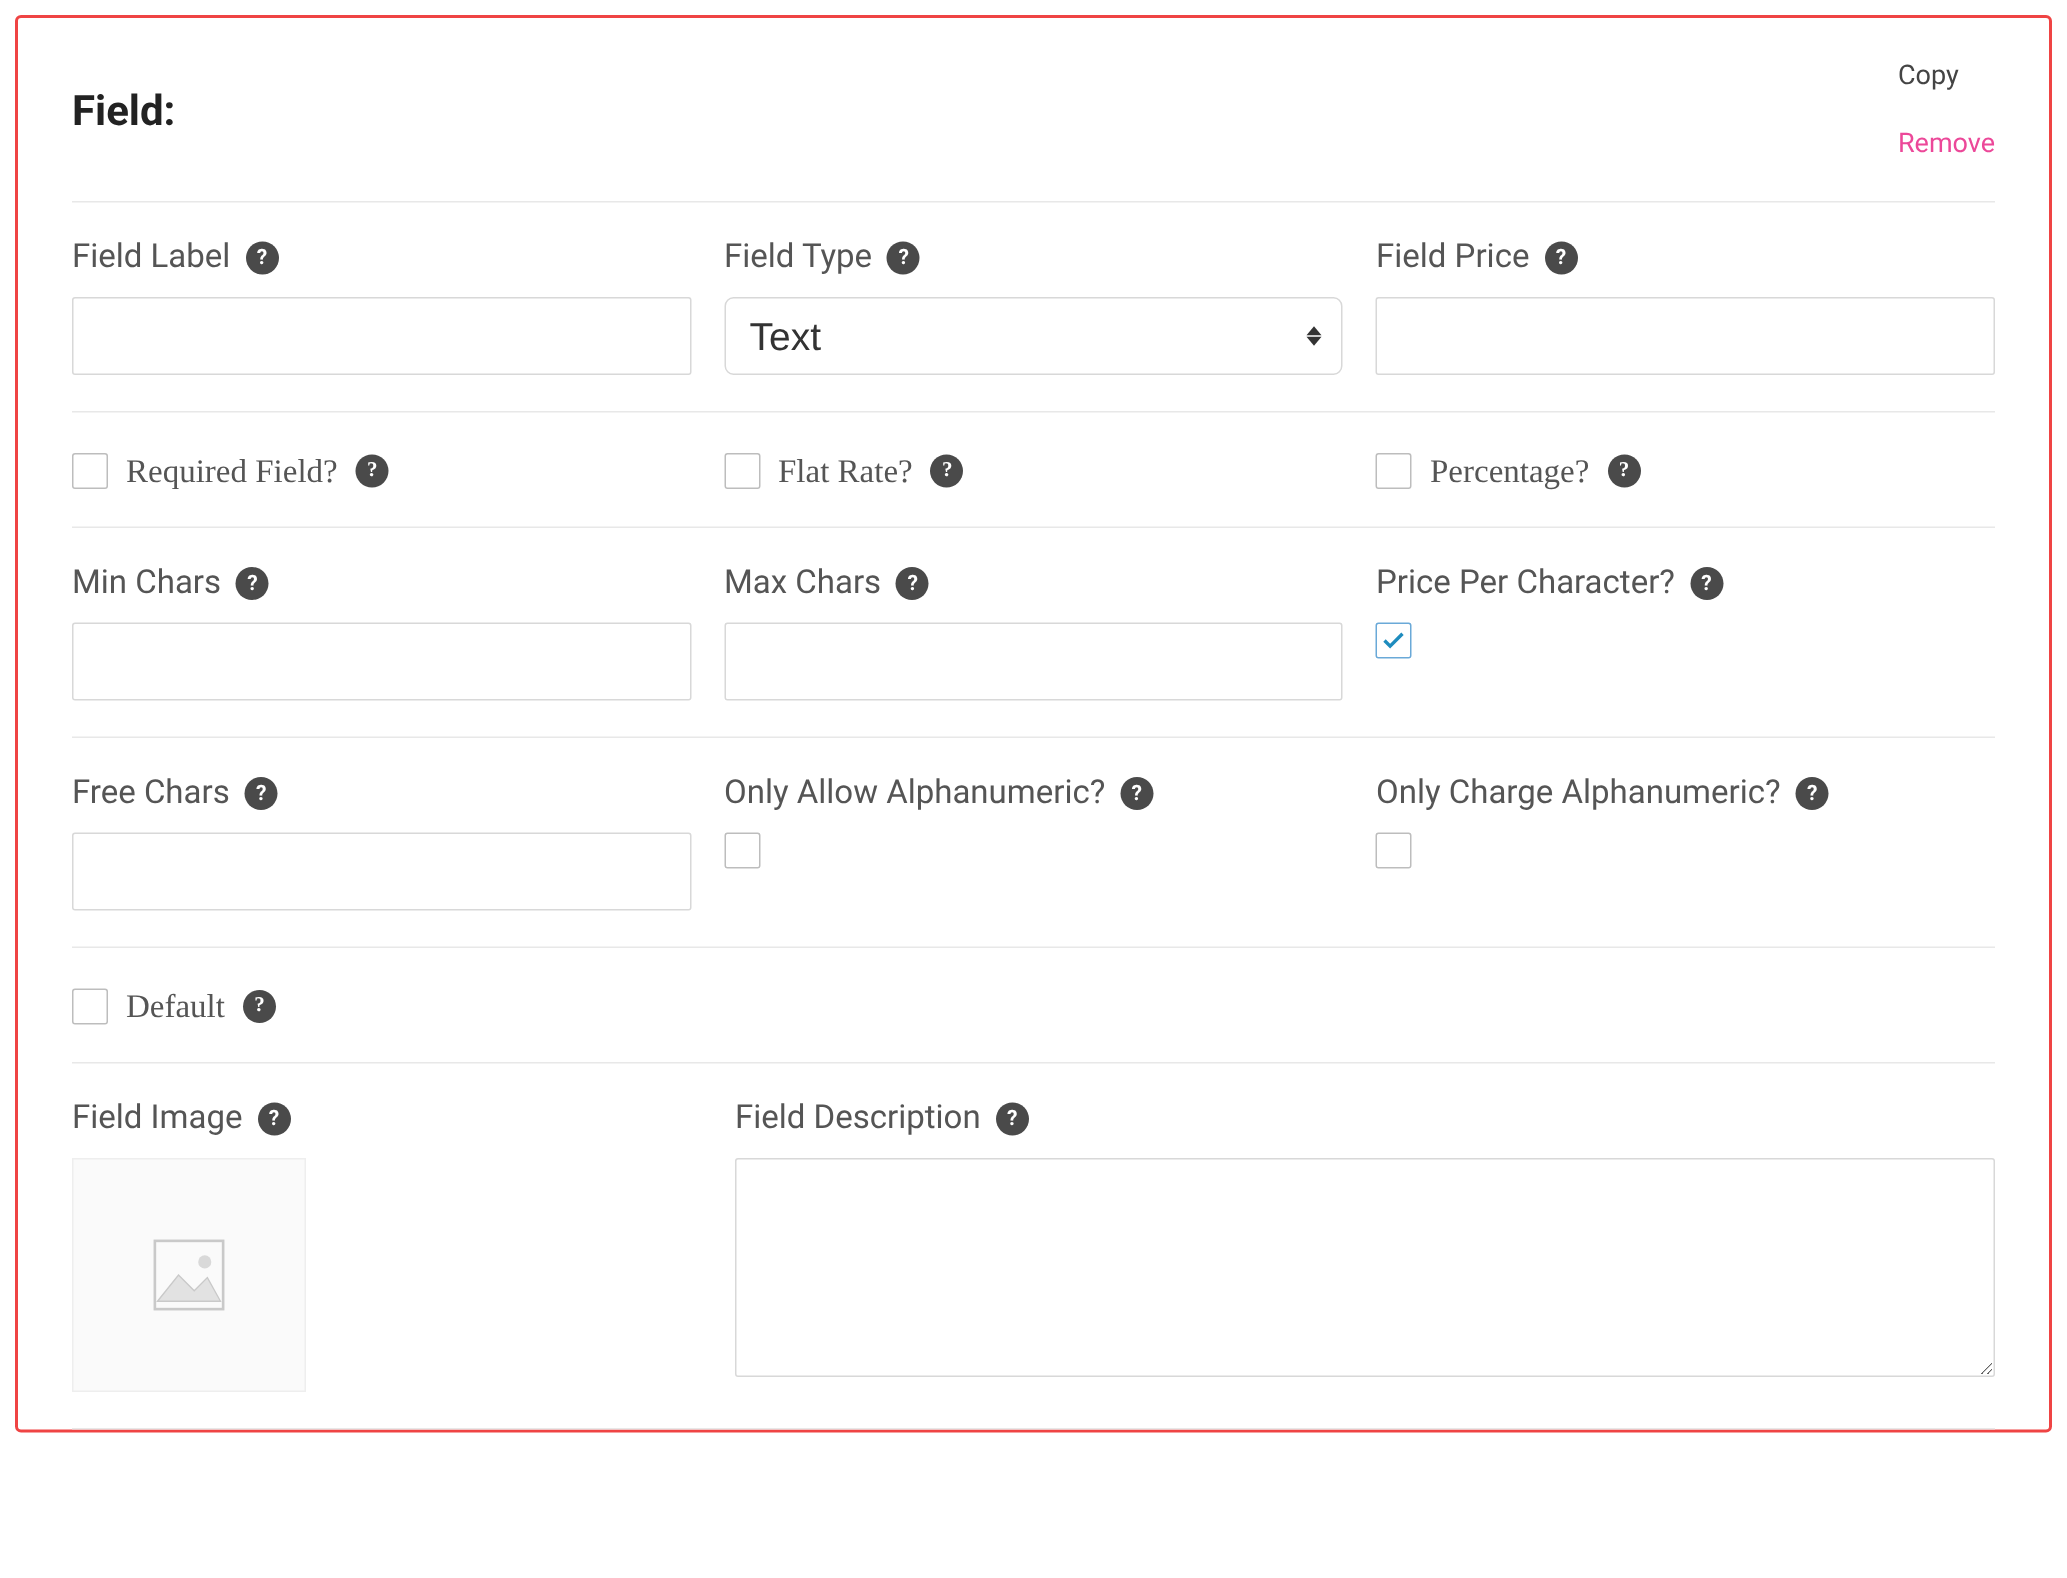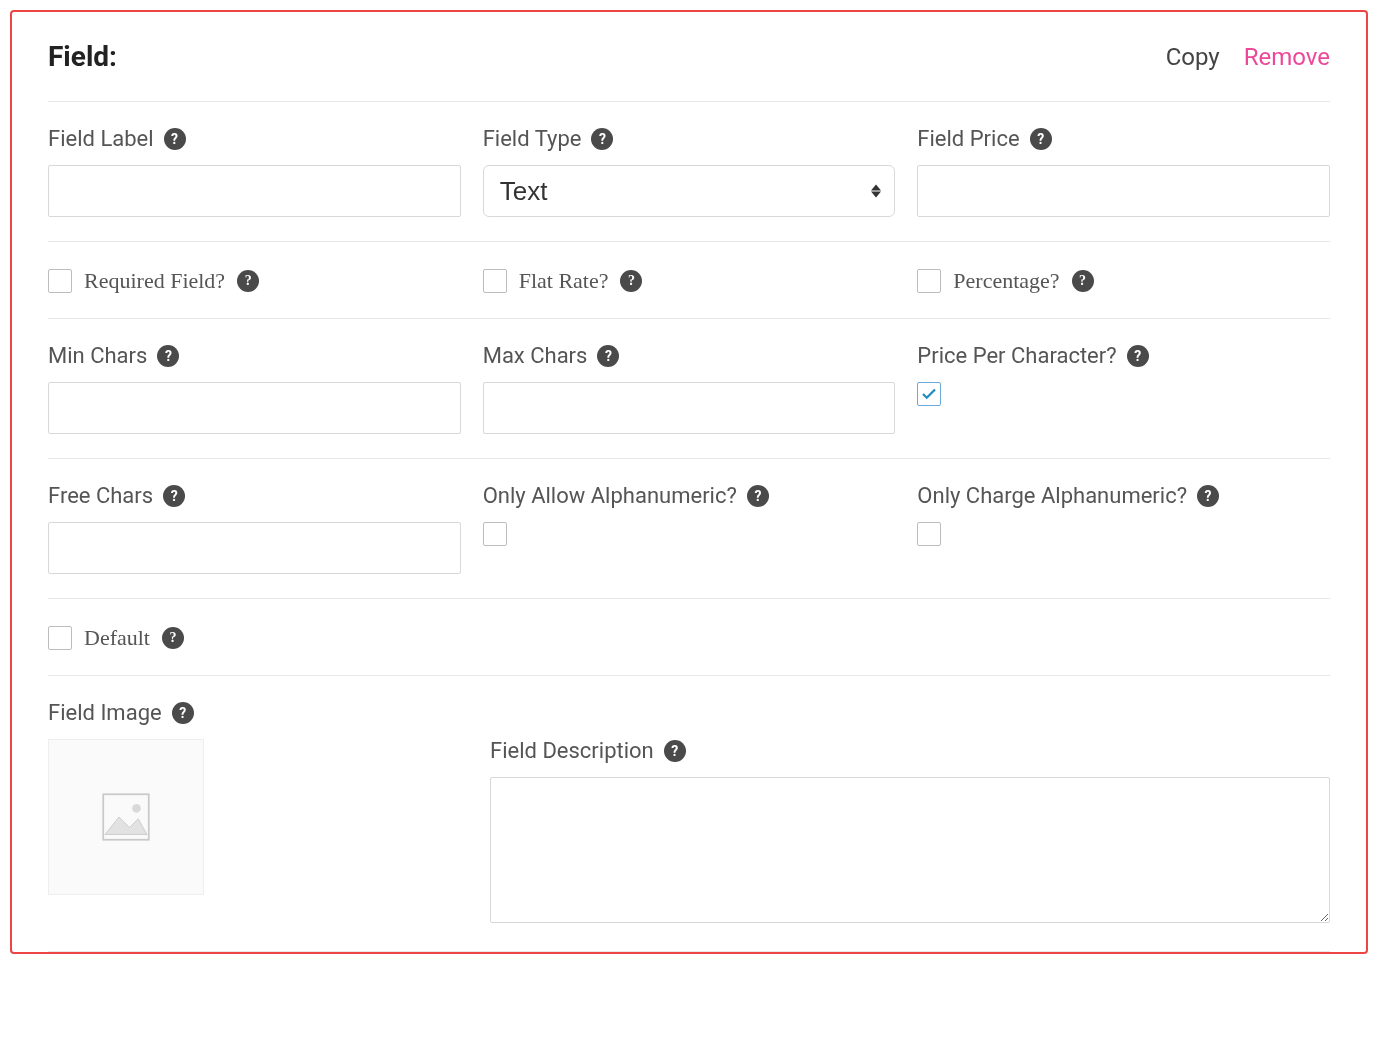--- a/index.html
+++ b/index.html
@@ -27,21 +27,22 @@
       border-bottom: 1px solid #e8e8e8;
     }
     .header-title {
       font-size: 28px;
       font-weight: 700;
       color: #222;
     }
     .header-actions {
       display: flex;
       gap: 24px;
-      font-size: 24px;
+      font-size: 18px;
+      flex-direction: column;
     }
     .copy-link {
       color: #444;
       cursor: pointer;
     }
     .remove-link {
       color: #ec4899;
       cursor: pointer;
     }
     .row {
@@ -50,21 +51,20 @@
       padding: 24px 0;
       border-bottom: 1px solid #e8e8e8;
     }
     .col {
       flex: 1;
       min-width: 0;
     }
     .col-2 {
       flex: 2;
       min-width: 0;
-      margin-top: 38px;
     }
     .label-row {
       display: flex;
       align-items: center;
       gap: 10px;
       margin-bottom: 14px;
       color: #555;
       font-size: 22px;
     }
     .help-icon {

